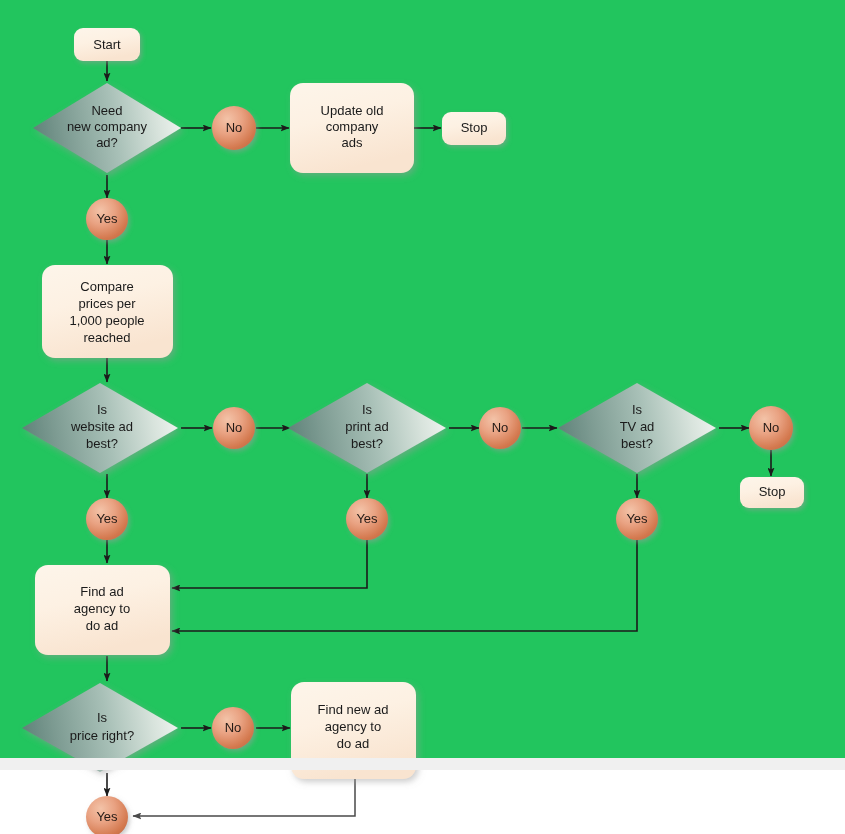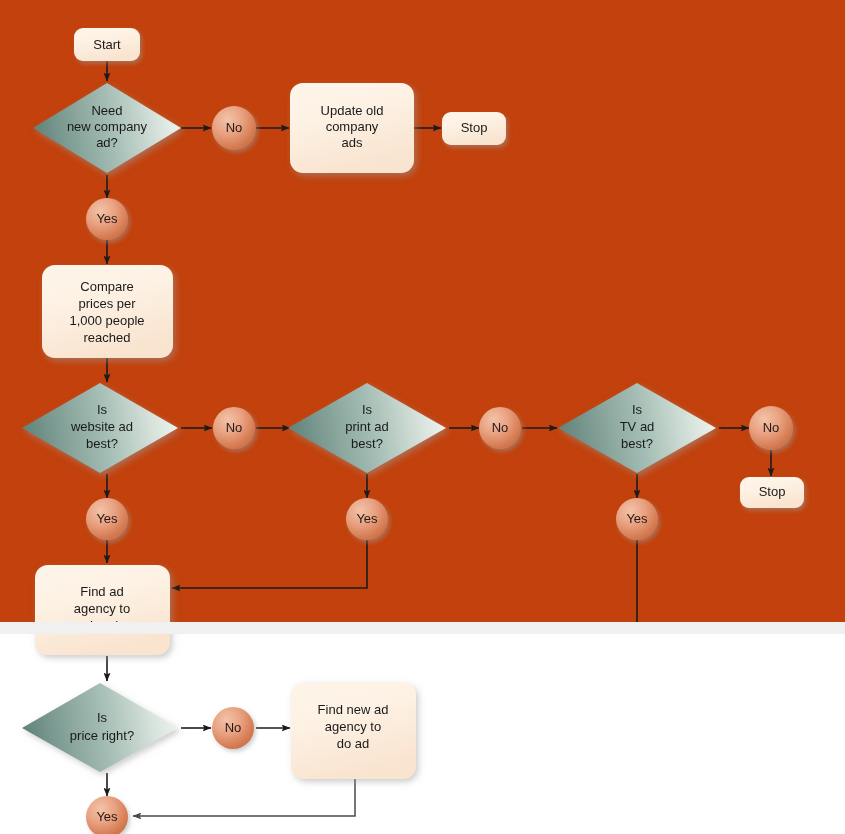--- a/index.html
+++ b/index.html
@@ -9,22 +9,22 @@
   }
   body {
     width: 845px;
     height: 834px;
     font-family: "Liberation Sans", sans-serif;
     overflow: hidden;
   }
   #flowchart-root {
     position: relative;
     width: 845px;
-    height: 634px;
-    background: #c2410c;
+    height: 770px;
+    background: #22c55e;
   }
   #flow-svg {
     display: block;
     width: 845px;
     height: 834px;
   }
   .node-label {
     font-family: "Liberation Sans", sans-serif;
     font-size: 13px;
     fill: #1a1a1a;

